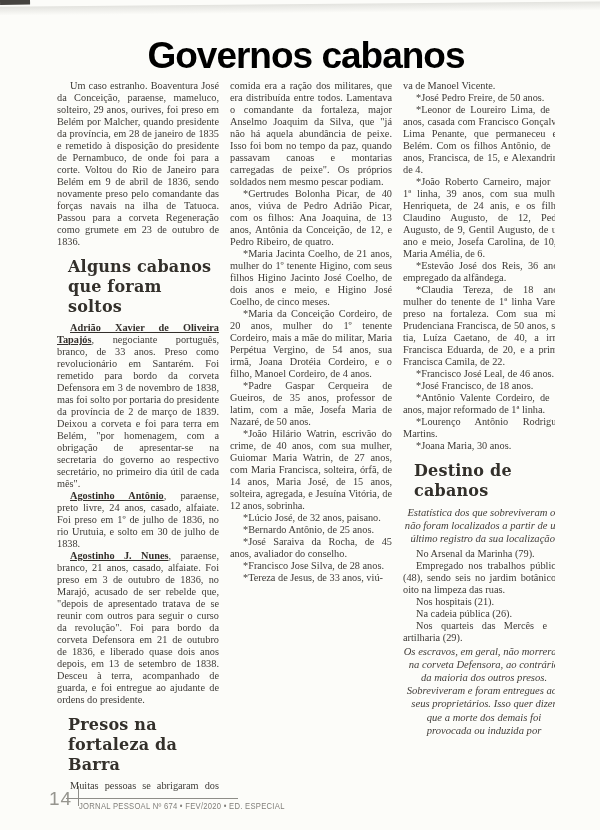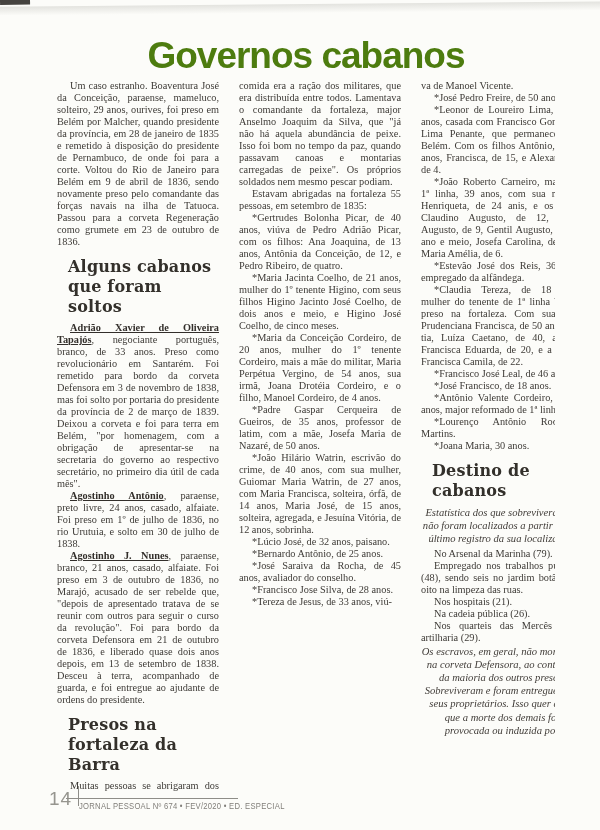--- a/index.html
+++ b/index.html
@@ -21,25 +21,25 @@
   .scan-streak {
     position:absolute; top:4px; left:-10px; width:640px; height:9px;
     background:linear-gradient(to bottom, rgba(196,196,190,0.45), rgba(252,252,249,0));
     transform:rotate(-0.5deg);
   }
   .title {
     position:absolute; top:36px; left:57px; width:498px; margin:0;
     text-align:center;
     font-family:"Liberation Sans", sans-serif;
     font-weight:bold; font-size:37px; line-height:40px;
-    letter-spacing:-1px; color:#4d7c0f;
+    letter-spacing:-1px; color:#000000;
   }
   .columns {
     position:absolute; top:80px; left:57px; width:498px; height:712px;
-    display:flex; gap:20px; overflow:hidden;
+    display:flex; gap:11px; overflow:hidden;
   }
   .col { width:162px; min-width:162px; max-width:162px; overflow:hidden; }
   p.body {
     margin:0; font-size:10.3px; line-height:12px;
     text-align:justify; color:#3d3a36;
   }
   .indent { text-indent:13px; }
   b.lead { font-weight:bold; color:#332f2b;text-decoration:underline; }
   h2.heading {
     font-family:"DejaVu Serif", serif;
@@ -94,21 +94,20 @@
 
       <p class="body indent"><b class="lead">Agostinho J. Nunes</b><span>, paraense, branco, 21 anos, casado, alfaiate. Foi preso em 3 de outubro de 1836, no Marajó, acusado de ser rebelde que, "depois de apresentado tratava de se reunir com outros para seguir o curso da revolução". Foi para bordo da corveta Defensora em 21 de outubro de 1836, e liberado quase dois anos depois, em 13 de setembro de 1838. Desceu à terra, acompanhado de guarda, e foi entregue ao ajudante de ordens do presidente.</span></p>
 
       <h2 class="heading">Presos na fortaleza da Barra</h2>
 
       <p class="body indent">Muitas pessoas se abrigaram dos cabanos na fortaleza da Barra, que ficou lotada. Aos poucos, os civis foram sendo evacuados. A única</p>
     </div>
 
     <div class="col">
       <p class="body">comida era a ração dos militares, que era distribuída entre todos. Lamentava o comandante da fortaleza, major Anselmo Joaquim da Silva, que "já não há aquela abundância de peixe. Isso foi bom no tempo da paz, quando passavam canoas e montarias carregadas de peixe". Os próprios soldados nem mesmo pescar podiam.</p>
-      <p class="body indent">Estavam abrigadas na fortaleza 55 pessoas, em setembro de 1835:</p>
       <p class="body indent">*Gertrudes Bolonha Picar, de 40 anos, viúva de Pedro Adrião Picar, com os filhos: Ana Joaquina, de 13 anos, Antônia da Conceição, de 12, e Pedro Ribeiro, de quatro.</p>
       <p class="body indent">*Maria Jacinta Coelho, de 21 anos, mulher do 1º tenente Higino, com seus filhos Higino Jacinto José Coelho, de dois anos e meio, e Higino José Coelho, de cinco meses.</p>
       <p class="body indent">*Maria da Conceição Cordeiro, de 20 anos, mulher do 1º tenente Cordeiro, mais a mãe do militar, Maria Perpétua Vergino, de 54 anos, sua irmã, Joana Drotéia Cordeiro, e o filho, Manoel Cordeiro, de 4 anos.</p>
       <p class="body indent">*Padre Gaspar Cerqueira de Gueiros, de 35 anos, professor de latim, com a mãe, Josefa Maria de Nazaré, de 50 anos.</p>
       <p class="body indent">*João Hilário Watrin, escrivão do crime, de 40 anos, com sua mulher, Guiomar Maria Watrin, de 27 anos, com Maria Francisca, solteira, órfã, de 14 anos, Maria José, de 15 anos, solteira, agregada, e Jesuína Vitória, de 12 anos, sobrinha.</p>
       <p class="body indent">*Lúcio José, de 32 anos, paisano.</p>
       <p class="body indent">*Bernardo Antônio, de 25 anos.</p>
       <p class="body indent">*José Saraiva da Rocha, de 45 anos, avaliador do conselho.</p>
       <p class="body indent">*Francisco Jose Silva, de 28 anos.</p>
       <p class="body indent">*Tereza de Jesus, de 33 anos, viú-</p>

